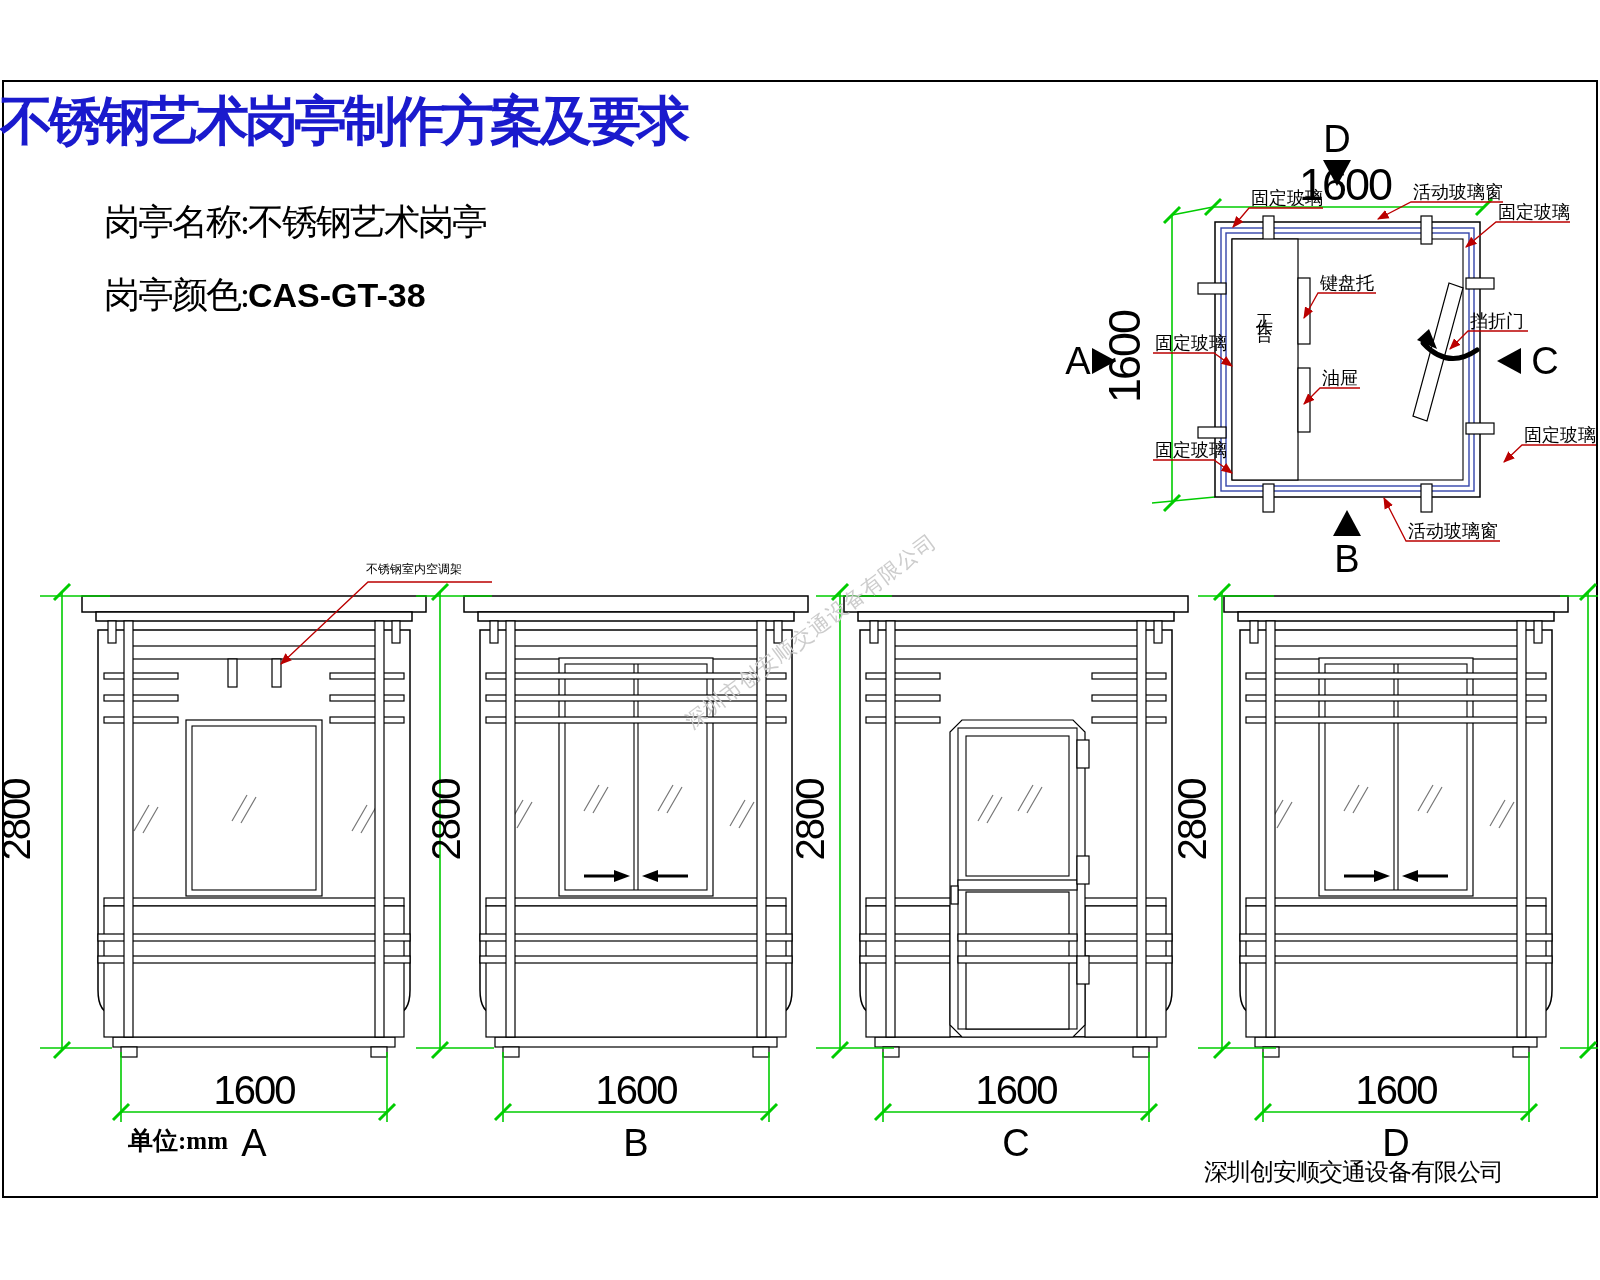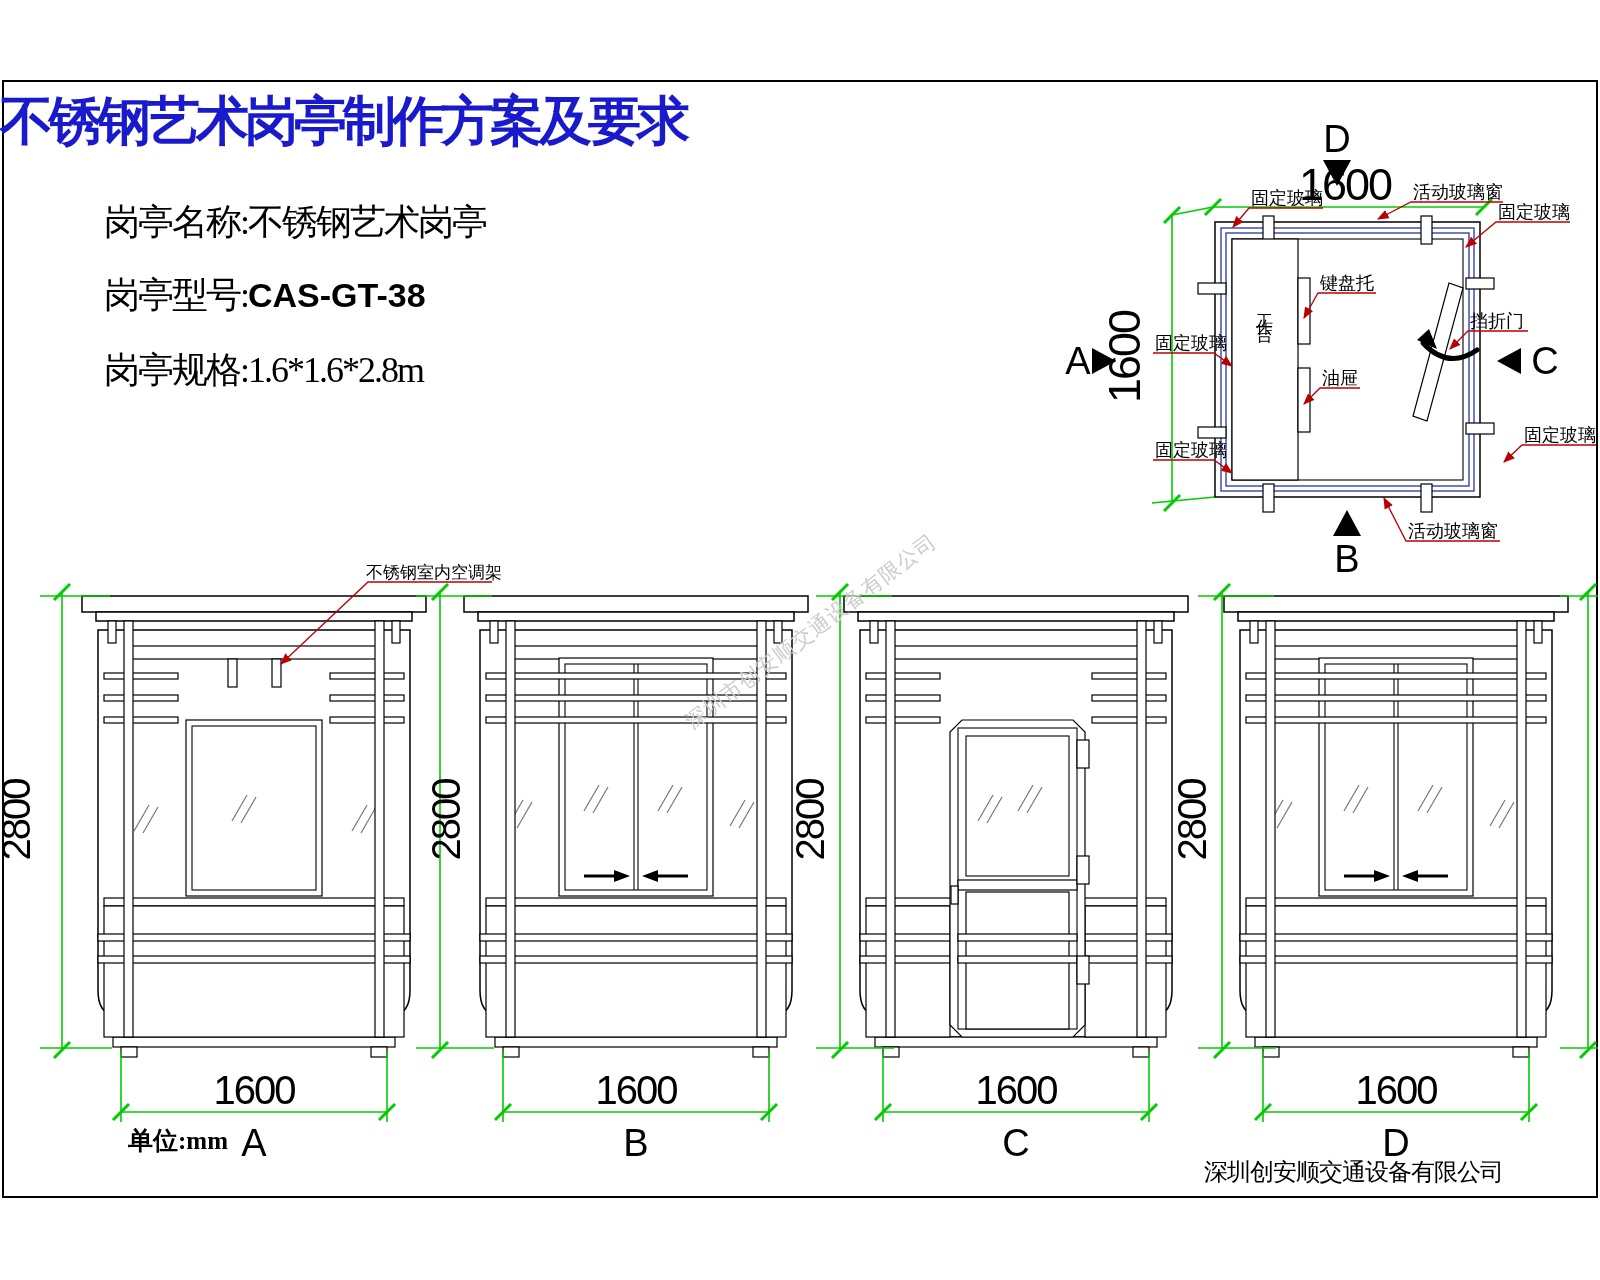--- a/index.html
+++ b/index.html
@@ -5,21 +5,21 @@
   html,body{margin:0;padding:0;background:#fff;}
   .page{position:relative;width:1600px;height:1280px;background:#fff;overflow:hidden;
         font-family:"Liberation Serif",serif;}
   .frame{position:absolute;left:2px;top:80px;width:1592px;height:1114px;border:2px solid #000;}
   .title{position:absolute;left:0;top:86px;width:100%;text-align:left;
          font-family:"Liberation Sans",sans-serif;font-weight:bold;font-size:53px;
          letter-spacing:-4px;color:#1a1acd;}
   .specline{position:absolute;left:76px;font-size:36px;letter-spacing:-2px;color:#000;white-space:nowrap;margin-left:28px;}
   .sp0{top:198px}.sp1{top:271px}.sp2{top:346px}.sp3{top:421px}.sp4{top:496px}
   .v-sans{font-family:"Liberation Sans",sans-serif;font-weight:700;font-size:34px;letter-spacing:0;}
-  .callout{position:absolute;left:366px;top:561px;font-size:17px;color:#000;}
+  .callout{position:absolute;left:366px;top:561px;font-size:12px;color:#000;}
   .unit{position:absolute;left:128px;top:1124px;font-size:25px;color:#000;font-weight:bold;}
   .company{position:absolute;left:1204px;top:1156px;font-size:24px;letter-spacing:-1px;color:#000;}
   .watermark{position:absolute;left:688px;top:710px;font-size:21px;letter-spacing:1px;
              color:#cccccc;white-space:nowrap;transform:rotate(-37deg);transform-origin:0 50%;
              pointer-events:none;}
   .worktable{position:absolute;left:1253px;top:300px;writing-mode:vertical-rl;
              font-size:17px;letter-spacing:6px;color:#000;}
   svg{position:absolute;overflow:visible;}
   .k{fill:none;stroke:#000;stroke-width:1.5px;}
   .k1{fill:none;stroke:#000;stroke-width:1.1px;}
@@ -38,22 +38,21 @@
 </style>
 </head>
 <body>
 
 <div class="page">
   <div class="frame"></div>
 
   <div class="title">不锈钢艺术岗亭制作方案及要求</div>
 
   <div class="specline sp0"><span>岗亭名称:</span><span>不锈钢艺术岗亭</span></div>
-  <div class="specline sp1"><span>岗亭型号:</span><span class="v-sans">CAS-GT-38</span></div>
-  <div class="specline sp2"><span>岗亭规格:</span><span>1.6*1.6*2.8m</span></div>
+  <div class="specline sp1"><span>岗亭颜色:</span><span class="v-sans">CAS-GT-38</span></div>
 
   <svg style="left:1040px;top:85px;" width="560" height="500" viewBox="1040 85 560 500">
     <defs>
       <marker id="fa" viewBox="0 0 10 10" refX="9" refY="5" markerWidth="9" markerHeight="9" orient="auto-start-reverse">
         <path d="M0,1 L10,5 L0,9 z" fill="#bb0000"></path>
       </marker>
     </defs>
 
     <text class="ltr" x="1337" y="152" text-anchor="middle">D</text>
     <polygon class="blk" points="1323,160 1351,160 1337,186"></polygon>

